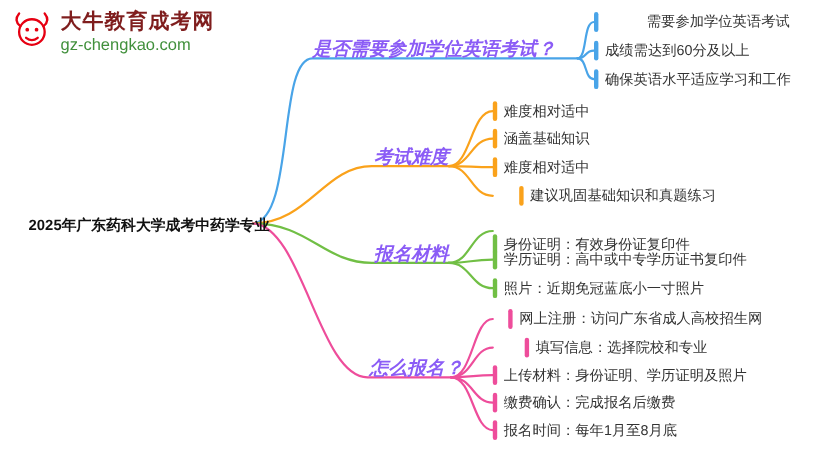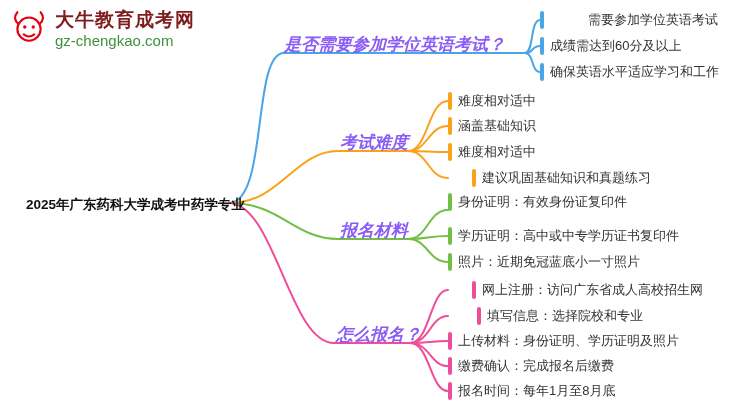--- a/index.html
+++ b/index.html
@@ -110,34 +110,34 @@
   </div>
   <div class="leaf" style="left:448px;top:142px;">
     <span class="bar c-orange"></span>
     <span class="leaf-label">难度相对适中</span>
   </div>
   <div class="leaf" style="left:448px;top:168px;padding-left:24px;">
     <span class="bar c-orange"></span>
     <span class="leaf-label">建议巩固基础知识和真题练习</span>
   </div>
 
-  <div class="leaf" style="left:448px;top:192px;">
+  <div class="leaf" style="left:448px;top:212px;">
     <span class="bar c-green"></span>
     <span class="leaf-label">身份证明：有效身份证复印件</span>
   </div>
   <div class="leaf" style="left:448px;top:226px;">
     <span class="bar c-green"></span>
     <span class="leaf-label">学历证明：高中或中专学历证书复印件</span>
   </div>
   <div class="leaf" style="left:448px;top:252px;justify-content:center;">
     <span class="bar c-green"></span>
     <span class="leaf-label">照片：近期免冠蓝底小一寸照片</span>
   </div>
 
-  <div class="leaf" style="left:472px;top:280px;">
+  <div class="leaf" style="left:462px;top:280px;">
     <span class="bar c-pink"></span>
     <span class="leaf-label">网上注册：访问广东省成人高校招生网</span>
   </div>
   <div class="leaf" style="left:448px;top:306px;padding-left:29px;">
     <span class="bar c-pink"></span>
     <span class="leaf-label">填写信息：选择院校和专业</span>
   </div>
   <div class="leaf" style="left:448px;top:331px;">
     <span class="bar c-pink"></span>
     <span class="leaf-label">上传材料：身份证明、学历证明及照片</span>

